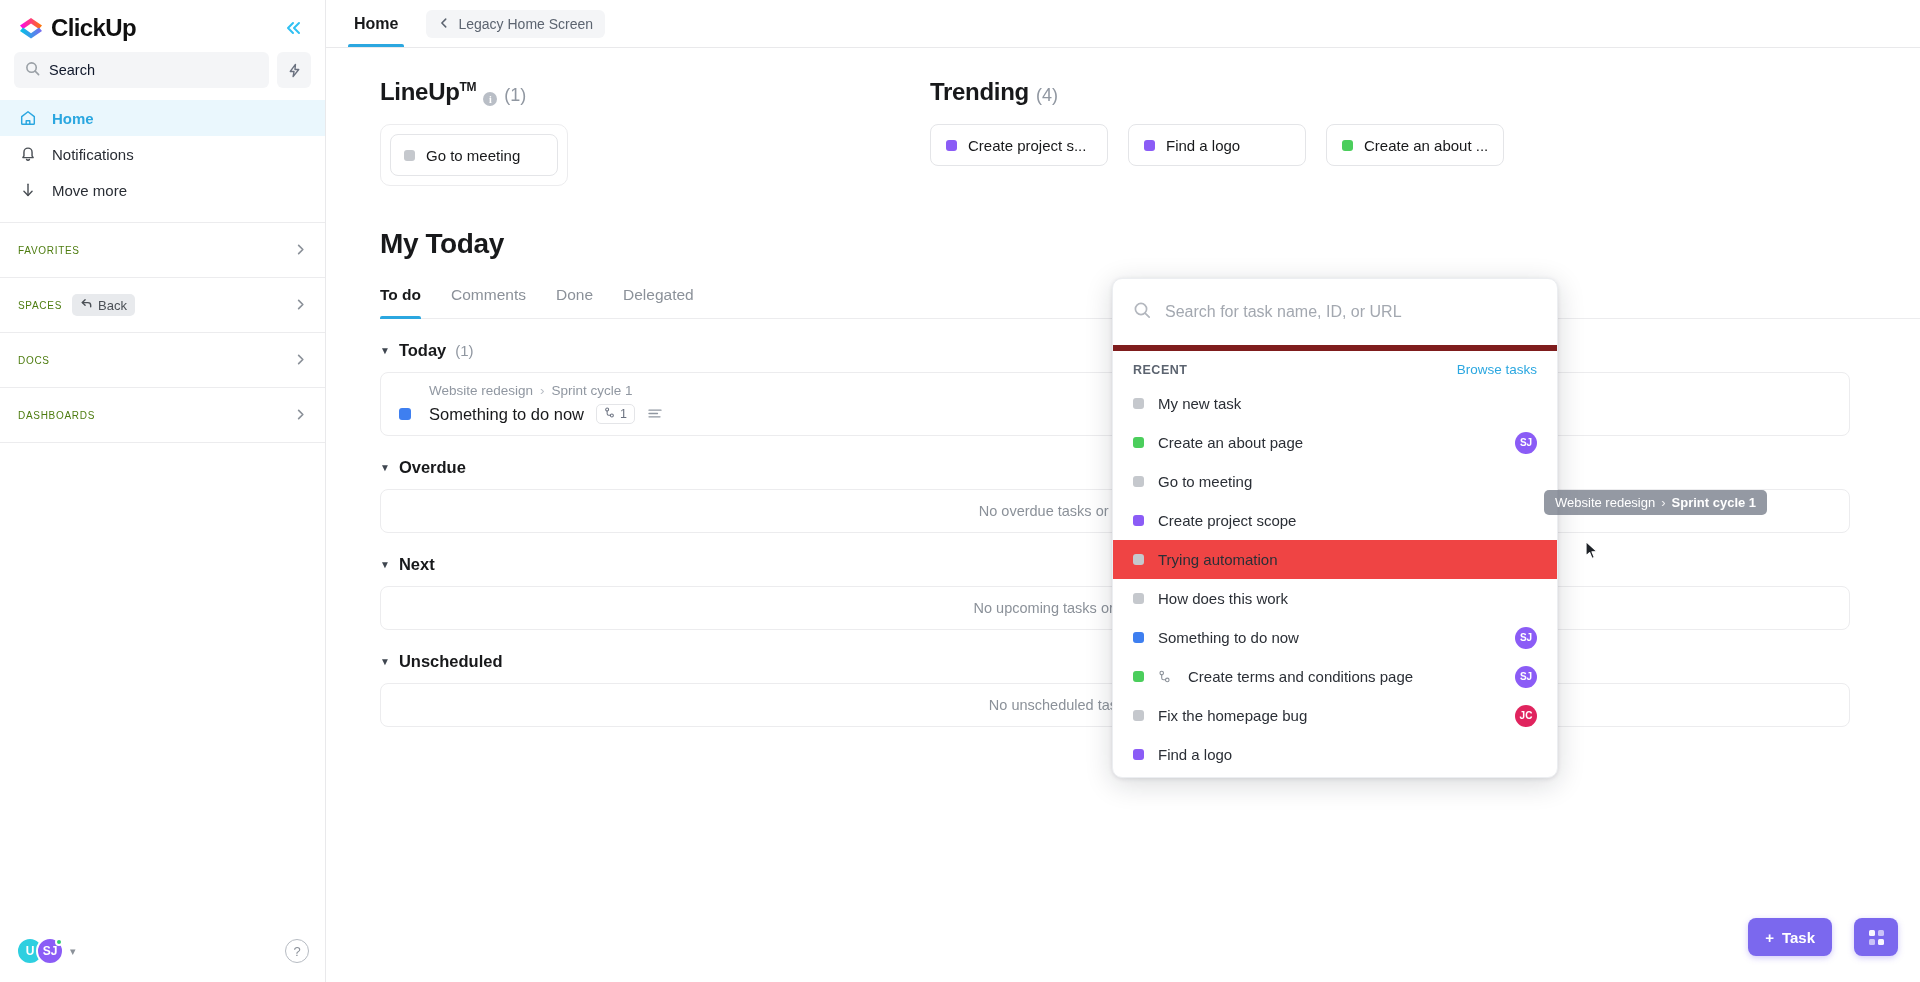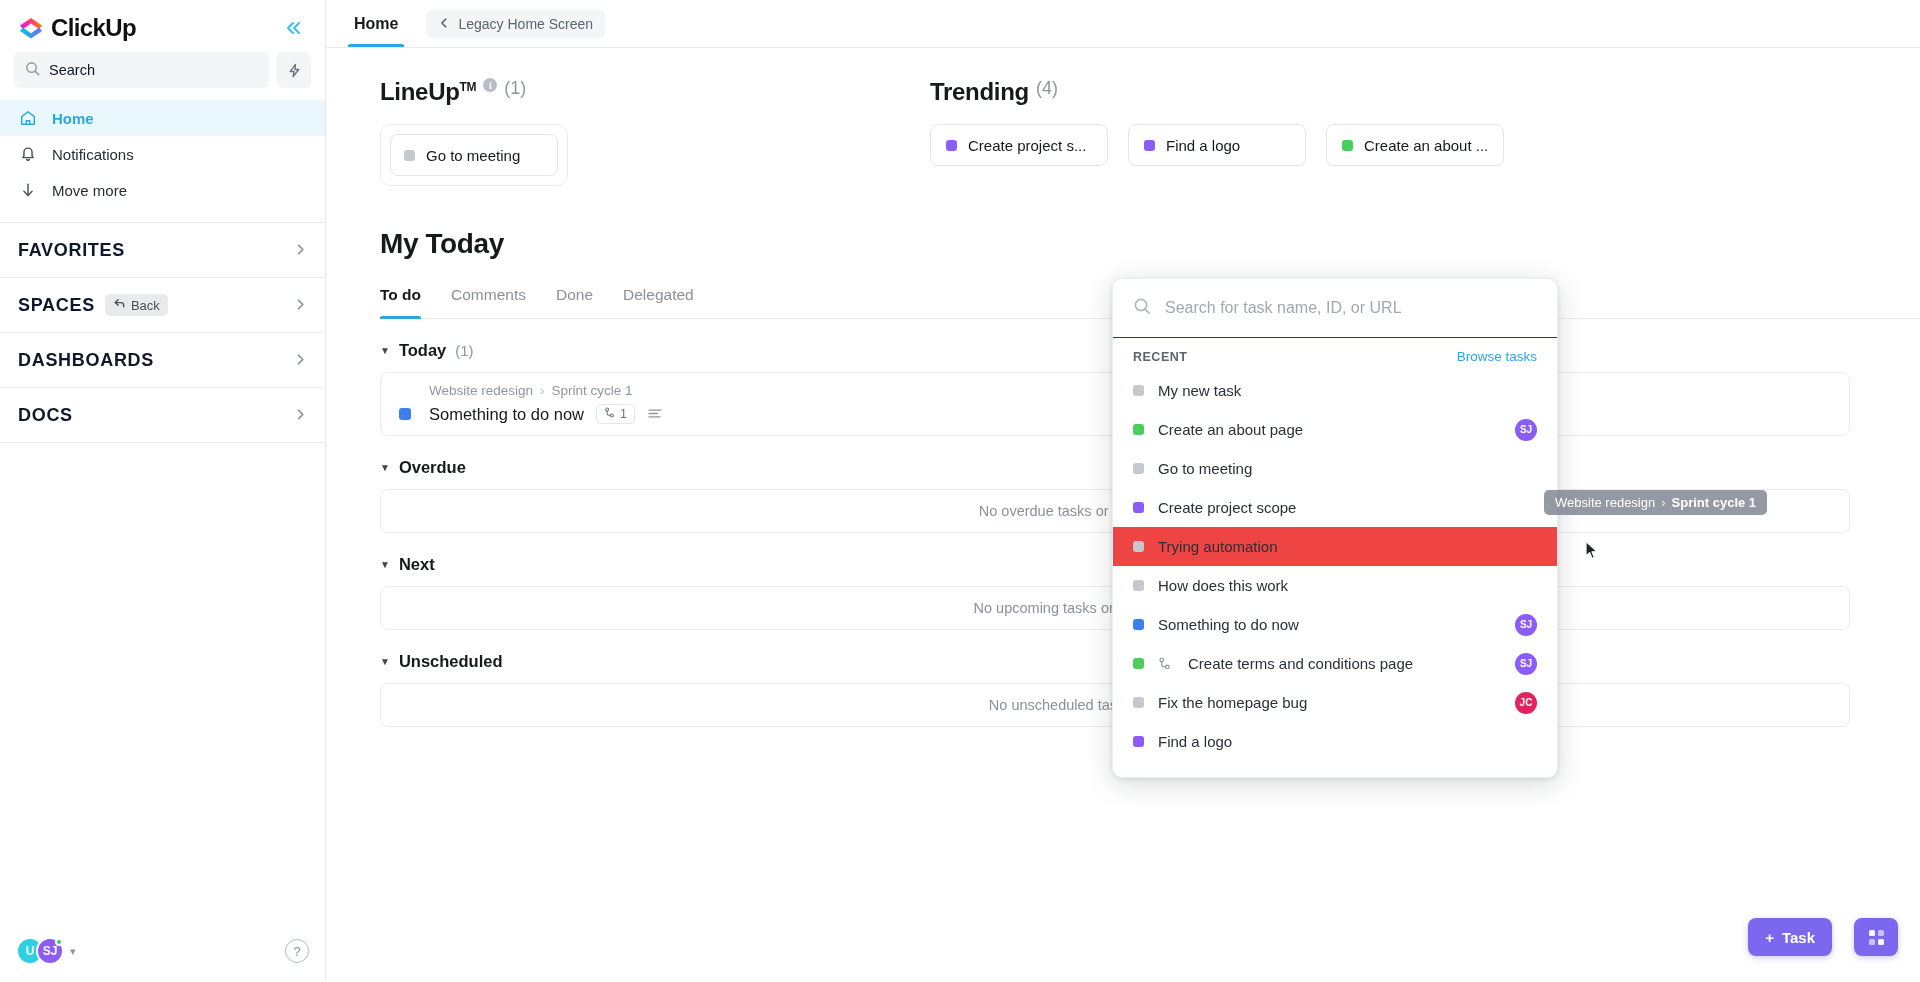--- a/index.html
+++ b/index.html
@@ -51,21 +51,21 @@
   .nav-item.active { background:#eaf7fd; color:#2ba7e0; font-weight:700; }
   .nav-item.active .ic { color:#2ba7e0; }
   .nav-divider { height:1px; background:#ececee; margin: 8px 0 0 0; }
 
   .sb-section {
     height: 55px; display:flex; align-items:center; justify-content:space-between;
     padding: 0 18px; border-bottom: 1px solid #ececee; cursor:pointer;
   }
   .sb-section .left { display:flex; align-items:center; gap: 10px; }
   .sb-section .title {
-    font-size: 18px; font-weight:700; letter-spacing: .7px; color:#0f172a; text-transform:uppercase;
+    font-size: 10px; font-weight:400; letter-spacing: .7px; color:#4d7c0f; text-transform:uppercase;
   }
   .back-chip {
     display:flex; align-items:center; gap:5px;
     background:#e8eaed; color:#4b5056; border-radius:5px;
     padding: 3px 8px; font-size: 13px; cursor:pointer;
   }
   .chev { color:#8b9199; font-size: 15px; }
 
   .sb-bottom {
     margin-top:auto; height: 62px; display:flex; align-items:center; justify-content:space-between;
@@ -104,21 +104,21 @@
     display:flex; align-items:center; gap:8px; background:#f4f5f7; color:#5c6470;
     border-radius:6px; padding: 6px 12px; font-size: 14px; cursor:pointer;
   }
 
   .content { padding: 30px 0 0 0; position:relative; height: 934px; }
 
   .row-top { display:flex; align-items:flex-start; }
   .col-lineup { width: 590px; padding-left: 54px; }
   .col-trending { flex:1 1 auto; padding-left: 14px; }
 
-  .sec-head { display:flex; align-items:flex-start; gap: 7px; margin-bottom: 18px; }
+  .sec-head { display:flex; align-items:flex-end; gap: 7px; margin-bottom: 18px; }
   .sec-title { font-size: 24px; font-weight:700; color:#18191b; letter-spacing:-0.3px; }
   .sec-title sup { font-size: 12px; font-weight:700; vertical-align: super; }
   .sec-count { font-size: 18px; color:#9097a1; font-weight: 400; }
   .info-ic {
     width: 14px; height:14px; border-radius:50%; background:#b9bec6; color:#fff;
     font-size:10px; font-weight:700; display:flex; align-items:center; justify-content:center;
     cursor:pointer; font-family:"Liberation Serif", serif;
   }
 
   .lineup-outer {
@@ -181,22 +181,22 @@
   .lines-ic { margin-left: 13px; color:#9097a1; font-size: 14px; letter-spacing:-1px; }
 
   
   .search-pop {
     position:absolute; left: 786px; top: 230px; width: 446px; height: 500px;
     background:#fff; border-radius: 10px;
     box-shadow: 0 6px 28px rgba(16,24,40,.16), 0 1px 4px rgba(16,24,40,.10);
     border: 1px solid #eceef1; overflow:hidden; z-index: 40;
   }
   .sp-input {
-    height: 59px; display:flex; align-items:center; gap: 14px; padding: 0 20px;
-    border-bottom:1px solid #7f1d1d;
+    height: 72px; display:flex; align-items:center; gap: 14px; padding: 0 20px;
+    border-bottom:6px solid #7f1d1d;
   }
   .sp-input .ph { color:#a3a8b0; font-size: 16px; }
   .sp-head {
     display:flex; align-items:center; justify-content:space-between; padding: 11px 20px 7px 20px;
   }
   .sp-recent { font-size: 12.5px; font-weight:700; letter-spacing:.5px; color:#5c6470; }
   .sp-browse { font-size: 13.5px; color:#2ba7e0; cursor:pointer; }
   .sp-list { padding-bottom: 8px; }
   .sp-item {
     height: 39px; display:flex; align-items:center; gap: 14px; padding: 0 20px; cursor:pointer;
@@ -350,32 +350,32 @@
       </div>
       <span class="chev">
         <svg width="13" height="13" viewBox="0 0 14 14" fill="none" stroke="currentColor" stroke-width="1.8" stroke-linecap="round" stroke-linejoin="round">
             <polyline points="5,2.5 9.5,7 5,11.5"></polyline>
           </svg>
       </span>
     </div>
 
     <div class="sb-section">
       <div class="left">
-        <span class="title">DASHBOARDS</span>
+        <span class="title">DOCS</span>
       </div>
       <span class="chev">
         <svg width="13" height="13" viewBox="0 0 14 14" fill="none" stroke="currentColor" stroke-width="1.8" stroke-linecap="round" stroke-linejoin="round">
             <polyline points="5,2.5 9.5,7 5,11.5"></polyline>
           </svg>
       </span>
     </div>
 
     <div class="sb-section">
       <div class="left">
-        <span class="title">DOCS</span>
+        <span class="title">DASHBOARDS</span>
       </div>
       <span class="chev">
         <svg width="13" height="13" viewBox="0 0 14 14" fill="none" stroke="currentColor" stroke-width="1.8" stroke-linecap="round" stroke-linejoin="round">
             <polyline points="5,2.5 9.5,7 5,11.5"></polyline>
           </svg>
       </span>
     </div>
 
     <div class="sb-bottom">
       <div class="avatars">

